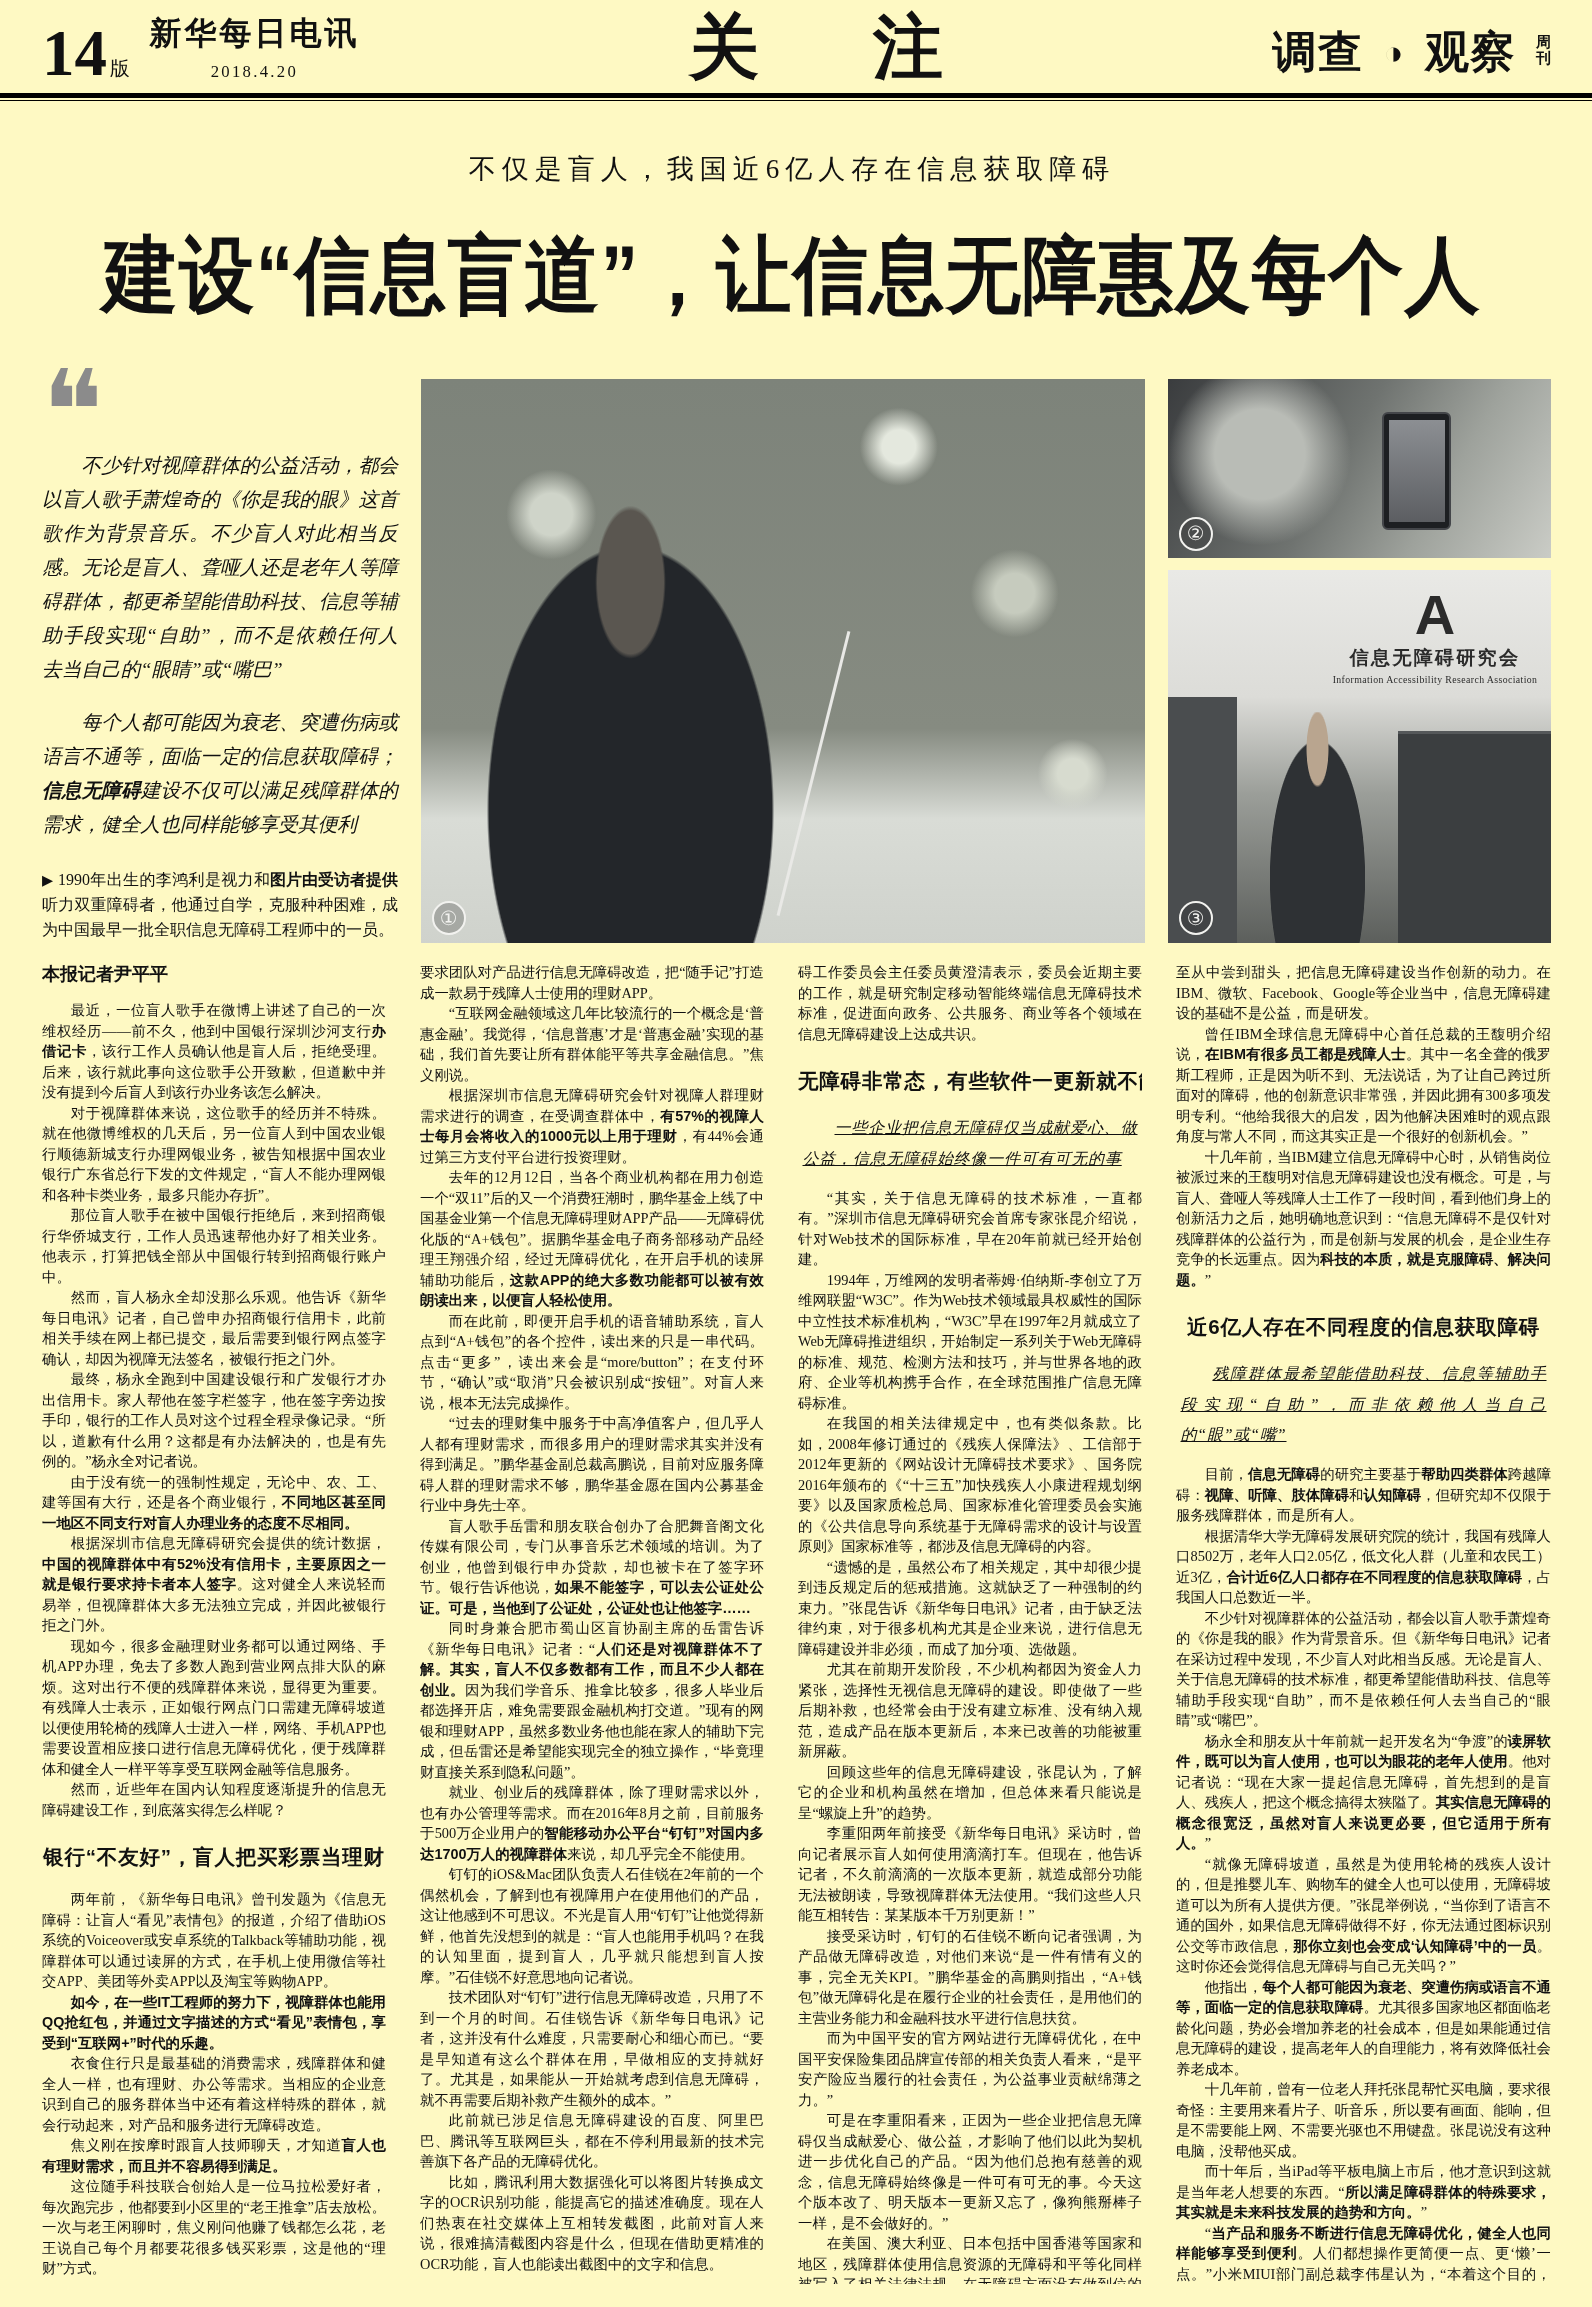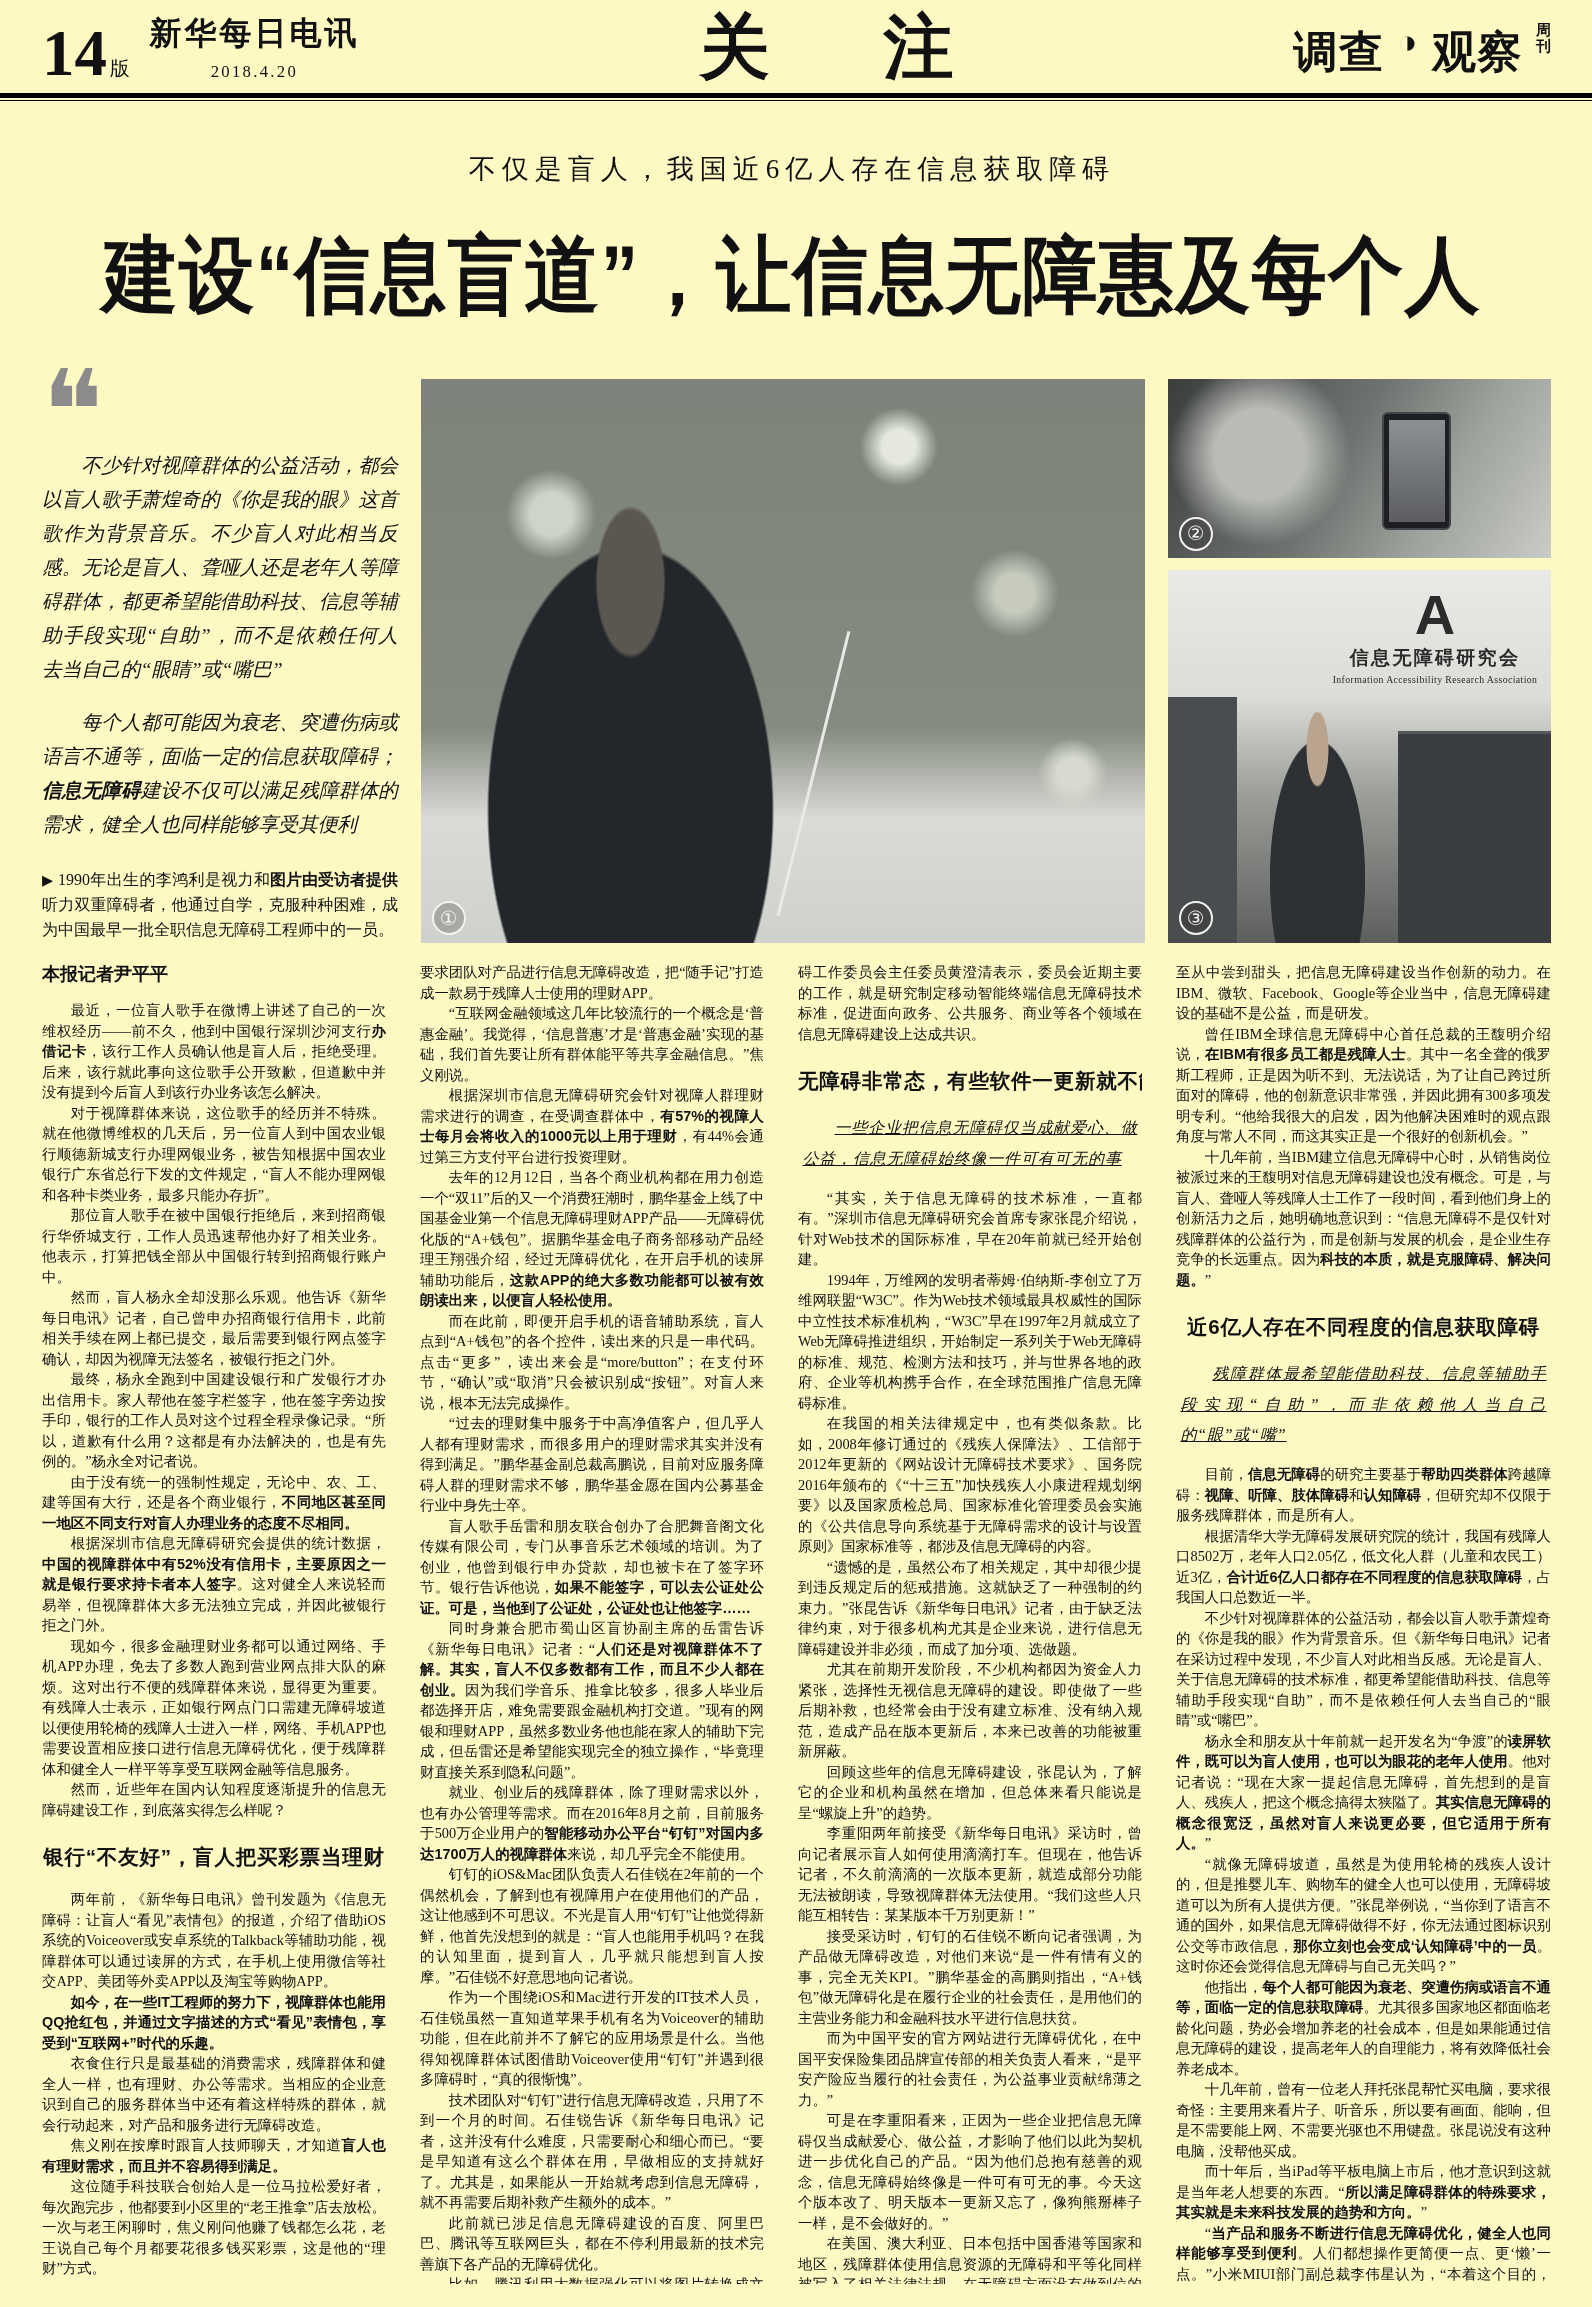--- a/index.html
+++ b/index.html
@@ -8,21 +8,21 @@
   
   .masthead{display:flex;justify-content:space-between;align-items:flex-end;padding:12px 42px 6px 42px;}
   .mh-left{display:flex;align-items:flex-end;gap:19.7px;}
   .pageno{font-size:65px;font-weight:bold;line-height:.85;font-family:"Liberation Serif",serif;}
   .pageno-label{font-size:19.7px;margin-left:3px;}
   .paper{ text-align:center;}
   .paper-name{font-size:32px;font-weight:bold;letter-spacing:3px;font-family:Liberation Sans, sans-serif;}
   .paper-date{font-size:16.7px;letter-spacing:2.3px;margin-top:6px;}
   .section-title{font-size:70px;font-weight:900;letter-spacing:114px;text-indent:114px;
                  font-family:"Liberation Sans",sans-serif;line-height:1;}
-  .weekly{display:flex;align-items:flex-start;gap:13px;}
+  .weekly{display:flex;align-items:center;gap:20px;}
   .weekly-main{font-size:44px;font-weight:900;font-family:"Liberation Sans",sans-serif;letter-spacing:1.5px;}
   .weekly-dot{font-size:33px;}
   .weekly-sub{font-size:15px;font-weight:bold;line-height:1.05;display:flex;flex-direction:column;margin-bottom:3px;}
   .mast-rule{margin:4.5px 0 0 0;border-top:5.3px solid #000;border-bottom:1.5px solid #000;height:2.3px;}
   
   .head-zone{text-align:center;padding:50px 45px 39px 36px;}
   .kicker{font-size:27px;letter-spacing:6px;}
   .main-headline{font-size:75px;font-weight:900;letter-spacing:1.5px;margin-top:33px;
                  font-family:"Liberation Sans",sans-serif;transform:scaleY(1.12);transform-origin:top center;white-space:nowrap;}
   
@@ -177,21 +177,20 @@
         <p class="para para-cont"><span>要求团队对产品进行信息无障碍改造，把“随手记”打造成一款易于残障人士使用的理财APP。</span></p>
         <p class="para"><span>“互联网金融领域这几年比较流行的一个概念是‘普惠金融’。我觉得，‘信息普惠’才是‘普惠金融’实现的基础，我们首先要让所有群体能平等共享金融信息。”焦义刚说。</span></p>
         <p class="para"><span>根据深圳市信息无障碍研究会针对视障人群理财需求进行的调查，在受调查群体中，</span><b>有57%的视障人士每月会将收入的1000元以上用于理财</b><span>，有44%会通过第三方支付平台进行投资理财。</span></p>
         <p class="para"><span>去年的12月12日，当各个商业机构都在用力创造一个“双11”后的又一个消费狂潮时，鹏华基金上线了中国基金业第一个信息无障碍理财APP产品——无障碍优化版的“A+钱包”。据鹏华基金电子商务部移动产品经理王翔强介绍，经过无障碍优化，在开启手机的读屏辅助功能后，</span><b>这款APP的绝大多数功能都可以被有效朗读出来，以便盲人轻松使用。</b><span></span></p>
         <p class="para"><span>而在此前，即便开启手机的语音辅助系统，盲人点到“A+钱包”的各个控件，读出来的只是一串代码。点击“更多”，读出来会是“more/button”；在支付环节，“确认”或“取消”只会被识别成“按钮”。对盲人来说，根本无法完成操作。</span></p>
         <p class="para"><span>“过去的理财集中服务于中高净值客户，但几乎人人都有理财需求，而很多用户的理财需求其实并没有得到满足。”鹏华基金副总裁高鹏说，目前对应服务障碍人群的理财需求不够，鹏华基金愿在国内公募基金行业中身先士卒。</span></p>
         <p class="para"><span>盲人歌手岳雷和朋友联合创办了合肥舞音阁文化传媒有限公司，专门从事音乐艺术领域的培训。为了创业，他曾到银行申办贷款，却也被卡在了签字环节。银行告诉他说，</span><b>如果不能签字，可以去公证处公证。可是，当他到了公证处，公证处也让他签字……</b><span></span></p>
         <p class="para"><span>同时身兼合肥市蜀山区盲协副主席的岳雷告诉《新华每日电讯》记者：“</span><b>人们还是对视障群体不了解。其实，盲人不仅多数都有工作，而且不少人都在创业。</b><span>因为我们学音乐、推拿比较多，很多人毕业后都选择开店，难免需要跟金融机构打交道。”现有的网银和理财APP，虽然多数业务他也能在家人的辅助下完成，但岳雷还是希望能实现完全的独立操作，“毕竟理财直接关系到隐私问题”。</span></p>
         <p class="para"><span>就业、创业后的残障群体，除了理财需求以外，也有办公管理等需求。而在2016年8月之前，目前服务于500万企业用户的</span><b>智能移动办公平台“钉钉”对国内多达1700万人的视障群体</b><span>来说，却几乎完全不能使用。</span></p>
         <p class="para"><span>钉钉的iOS&amp;Mac团队负责人石佳锐在2年前的一个偶然机会，了解到也有视障用户在使用他们的产品，这让他感到不可思议。不光是盲人用“钉钉”让他觉得新鲜，他首先没想到的就是：“盲人也能用手机吗？在我的认知里面，提到盲人，几乎就只能想到盲人按摩。”石佳锐不好意思地向记者说。</span></p>
-        <p class="para"><span>作为一个围绕iOS和Mac进行开发的IT技术人员，石佳锐虽然一直知道苹果手机有名为Voiceover的辅助功能，但在此前并不了解它的应用场景是什么。当他得知视障群体试图借助Voiceover使用“钉钉”并遇到很多障碍时，“真的很惭愧”。</span></p>
         <p class="para"><span>技术团队对“钉钉”进行信息无障碍改造，只用了不到一个月的时间。石佳锐告诉《新华每日电讯》记者，这并没有什么难度，只需要耐心和细心而已。“要是早知道有这么个群体在用，早做相应的支持就好了。尤其是，如果能从一开始就考虑到信息无障碍，就不再需要后期补救产生额外的成本。”</span></p>
         <p class="para"><span>此前就已涉足信息无障碍建设的百度、阿里巴巴、腾讯等互联网巨头，都在不停利用最新的技术完善旗下各产品的无障碍优化。</span></p>
         <p class="para"><span>比如，腾讯利用大数据强化可以将图片转换成文字的OCR识别功能，能提高它的描述准确度。现在人们热衷在社交媒体上互相转发截图，此前对盲人来说，很难搞清截图内容是什么，但现在借助更精准的OCR功能，盲人也能读出截图中的文字和信息。</span></p>
       </div>
     <div class="col">
         <p class="para para-cont"><span>碍工作委员会主任委员黄澄清表示，委员会近期主要的工作，就是研究制定移动智能终端信息无障碍技术标准，促进面向政务、公共服务、商业等各个领域在信息无障碍建设上达成共识。</span></p>
         <h3 class="sec-head"><span>无障碍非常态，有些软件一更新就不能用</span></h3>
         <p class="sec-lead"><span>一些企业把信息无障碍仅当成献爱心、做公益，信息无障碍始终像一件可有可无的事</span></p>
         <p class="para"><span>“其实，关于信息无障碍的技术标准，一直都有。”深圳市信息无障碍研究会首席专家张昆介绍说，针对Web技术的国际标准，早在20年前就已经开始创建。</span></p>
         <p class="para"><span>1994年，万维网的发明者蒂姆·伯纳斯-李创立了万维网联盟“W3C”。作为Web技术领域最具权威性的国际中立性技术标准机构，“W3C”早在1997年2月就成立了Web无障碍推进组织，开始制定一系列关于Web无障碍的标准、规范、检测方法和技巧，并与世界各地的政府、企业等机构携手合作，在全球范围推广信息无障碍标准。</span></p>

